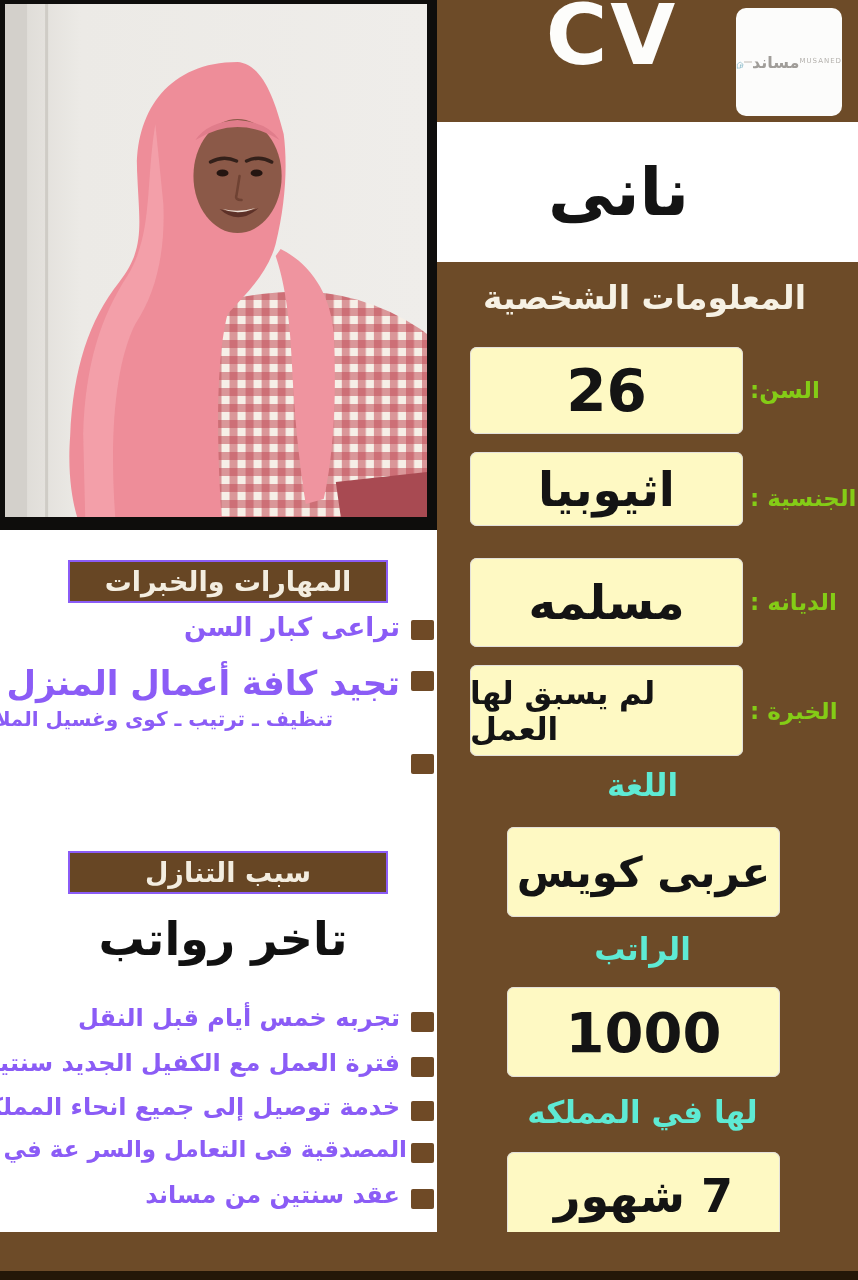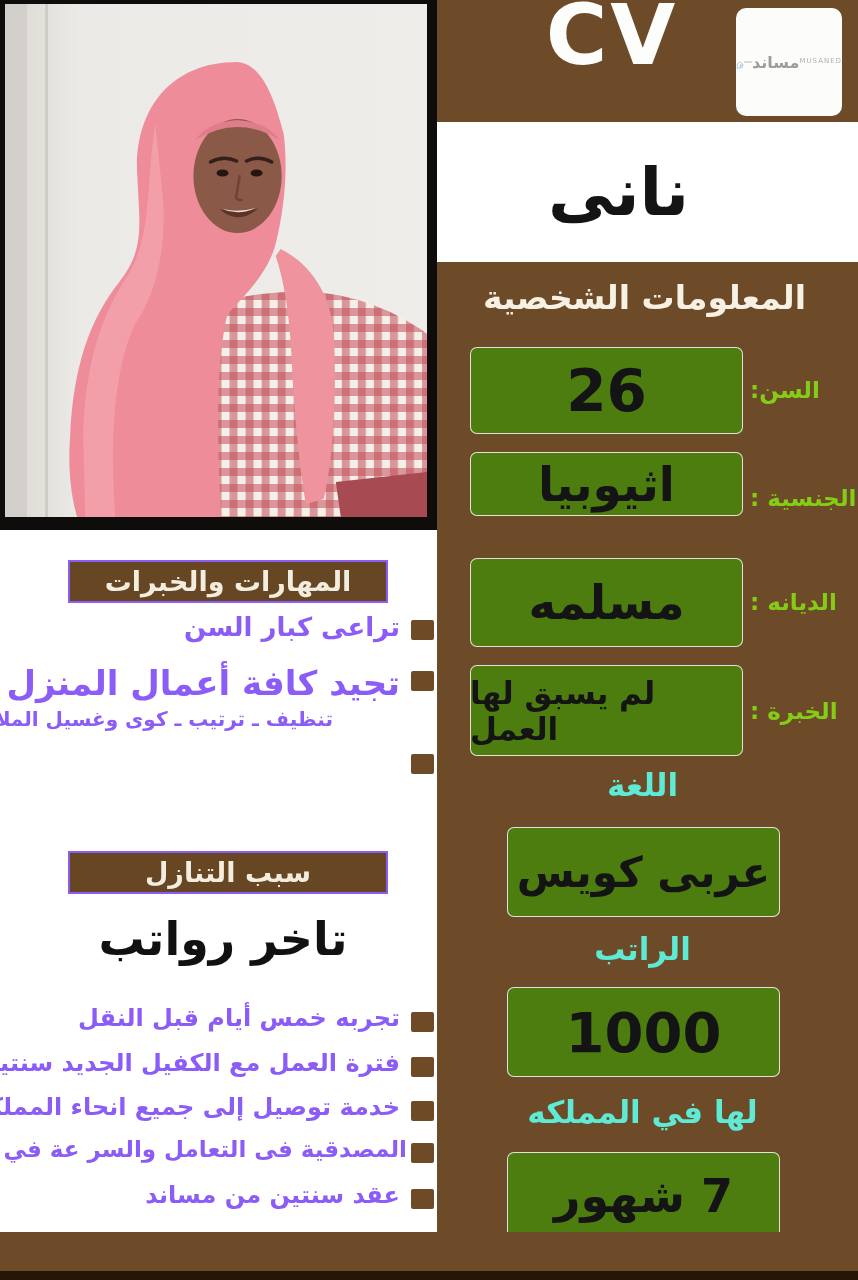--- a/index.html
+++ b/index.html
@@ -26,26 +26,26 @@
   .name-box{
     position:absolute;top:122px;left:0;right:0;height:140px;background:#ffffff;
     display:flex;align-items:center;justify-content:center;
   }
   .name-text{font-size:66px;font-weight:bold;color:#141414;margin-right:58px;}
   .section-title{
     position:absolute;top:278px;left:0;right:6px;text-align:center;
     color:#f6f1e4;font-size:33px;font-weight:bold;
   }
   .value-box{
-    position:absolute;left:33px;width:273px;background:#4d7c0f;border-radius:7px;
+    position:absolute;left:33px;width:273px;background:#fef9c3;border-radius:7px;
     display:flex;align-items:center;justify-content:center;color:#141414;font-weight:bold;
     box-shadow:0 0 0 1px #e3e0da inset;
   }
   .vb-age{top:347px;height:87px;font-size:58px;}
-  .vb-nat{top:452px;height:64px;font-size:47px;}
+  .vb-nat{top:452px;height:74px;font-size:47px;}
   .vb-rel{top:558px;height:89px;font-size:47px;}
   .vb-exp{top:665px;height:91px;font-size:31px;}
   .field-label{
     position:absolute;left:313px;right:0;text-align:left;direction:rtl;
     color:#84cc16;font-size:23px;font-weight:bold;
   }
   .fl-age{top:377px;}
   .fl-nat{top:485px;}
   .fl-rel{top:589px;}
   .fl-exp{top:698px;}

